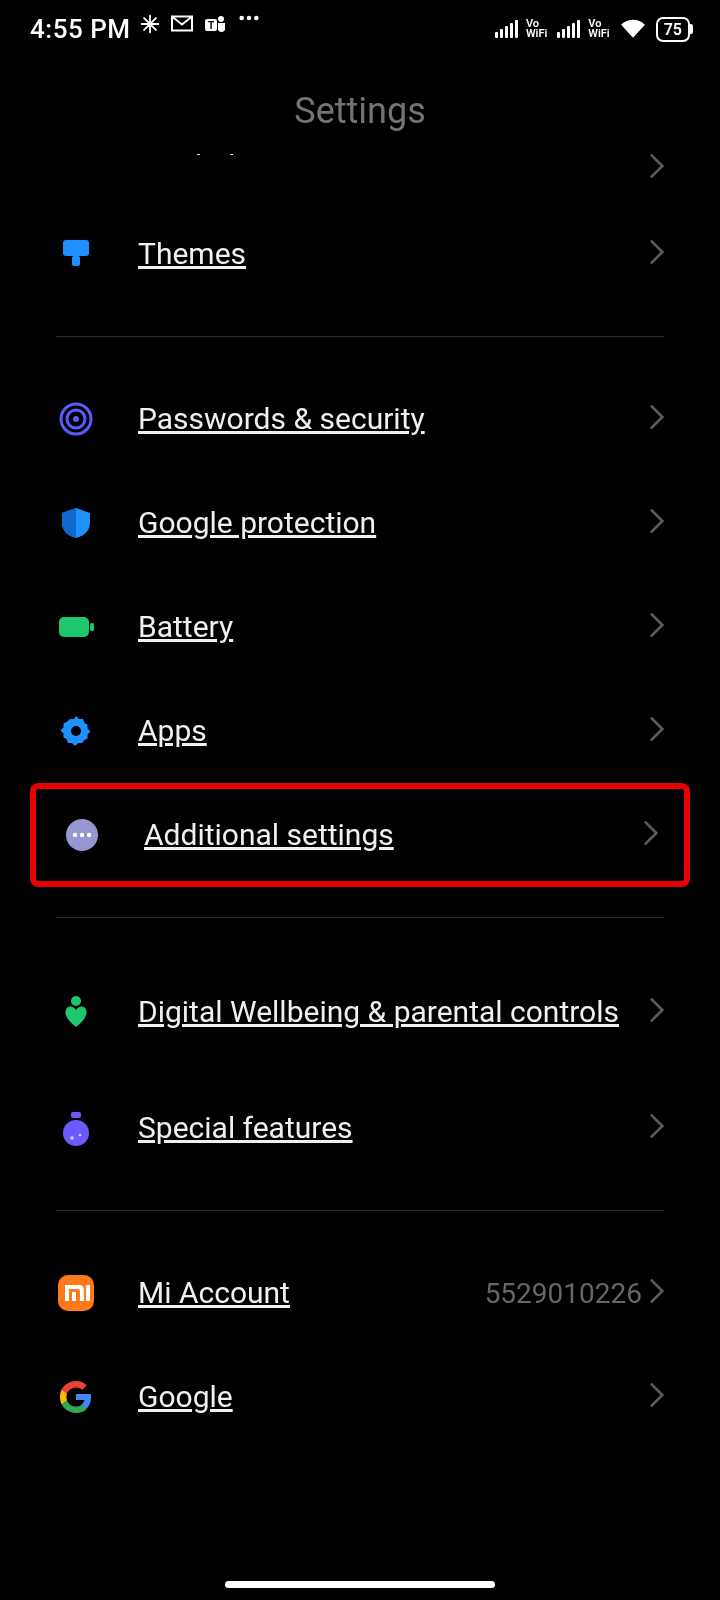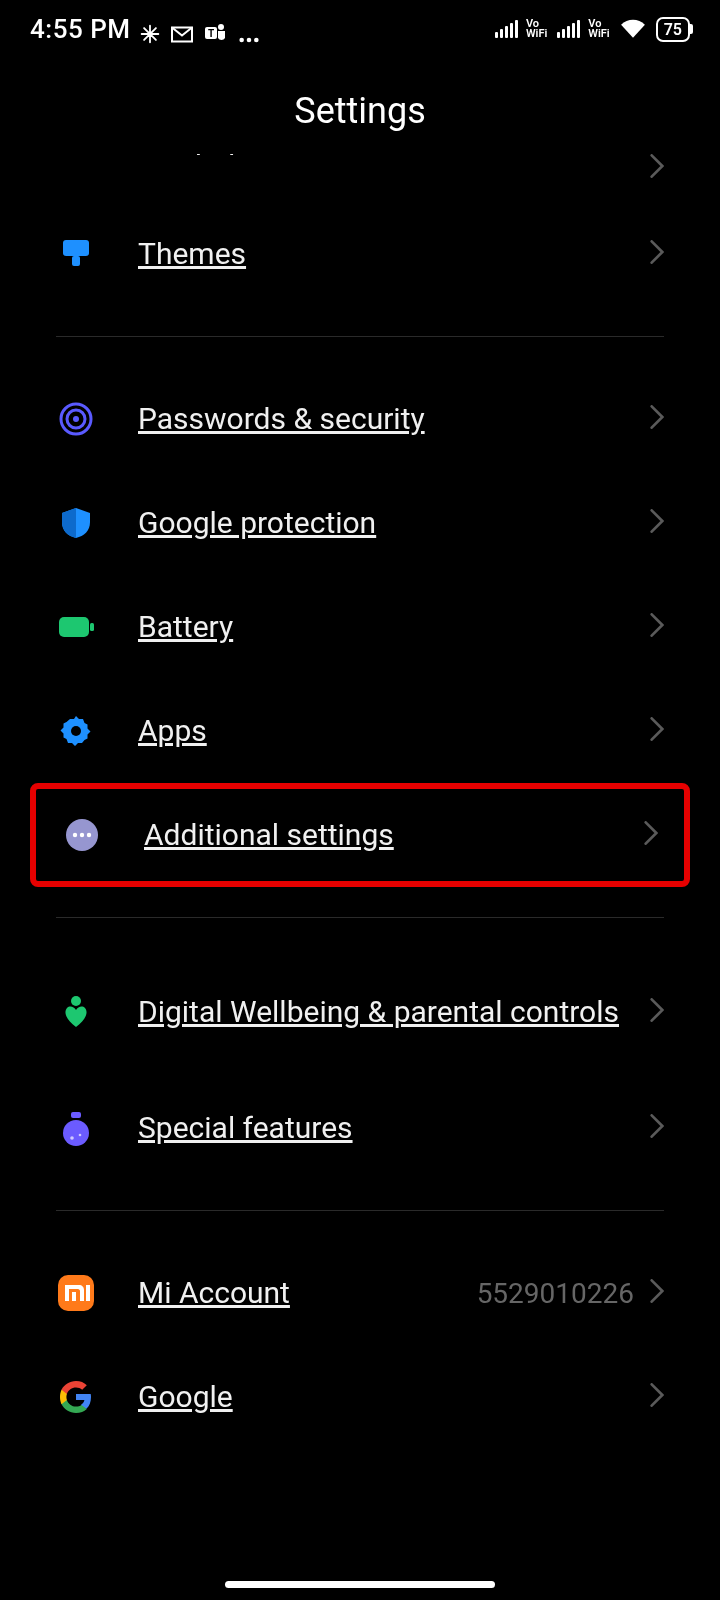--- a/index.html
+++ b/index.html
@@ -14,21 +14,21 @@
     }
     .status-bar {
       display: flex;
       justify-content: space-between;
       align-items: center;
       padding: 14px 30px 10px 30px;
       font-size: 24px;
       font-weight: 500;
       color: #fff;
     }
-    .status-left { display: flex; align-items: flex-end; gap: 10px; }
+    .status-left { display: flex; align-items: flex-start; gap: 10px; }
     .status-right { display: flex; align-items: center; gap: 6px; }
     .status-time { font-size: 26px; font-weight: 500; letter-spacing: 0.5px; }
     .status-icon { display: inline-flex; align-items: center; }
     .battery {
       border: 2px solid #fff;
       border-radius: 7px;
       padding: 1px 6px;
       font-size: 16px;
       font-weight: 600;
       position: relative;
@@ -45,21 +45,21 @@
       background: #fff;
       border-radius: 0 2px 2px 0;
     }
     .header {
       text-align: center;
       padding: 36px 0 22px 0;
     }
     .header-title {
       font-size: 36px;
       font-weight: 400;
-      color: #ffffff;
+      color: #737373;
     }
     .list { position: relative; }
     .item {
       display: flex;
       align-items: center;
       padding: 0 56px;
       height: 104px;
       position: relative;
     }
     .item.partial {
@@ -85,21 +85,21 @@
       font-size: 30px;
       font-weight: 400;
       color: #f0f0f0;
       flex: 1;
       line-height: 1.25;
       text-decoration: underline;
     }
     .value {
       font-size: 28px;
       color: #666;
-      margin-right: 16px;
+      margin-right: 8px;
     }
     .chevron {
       color: #5a5a5a;
       font-size: 22px;
       flex-shrink: 0;
     }
     .divider {
       height: 1px;
       background: #2a2a2a;
       margin: 30px 56px;

